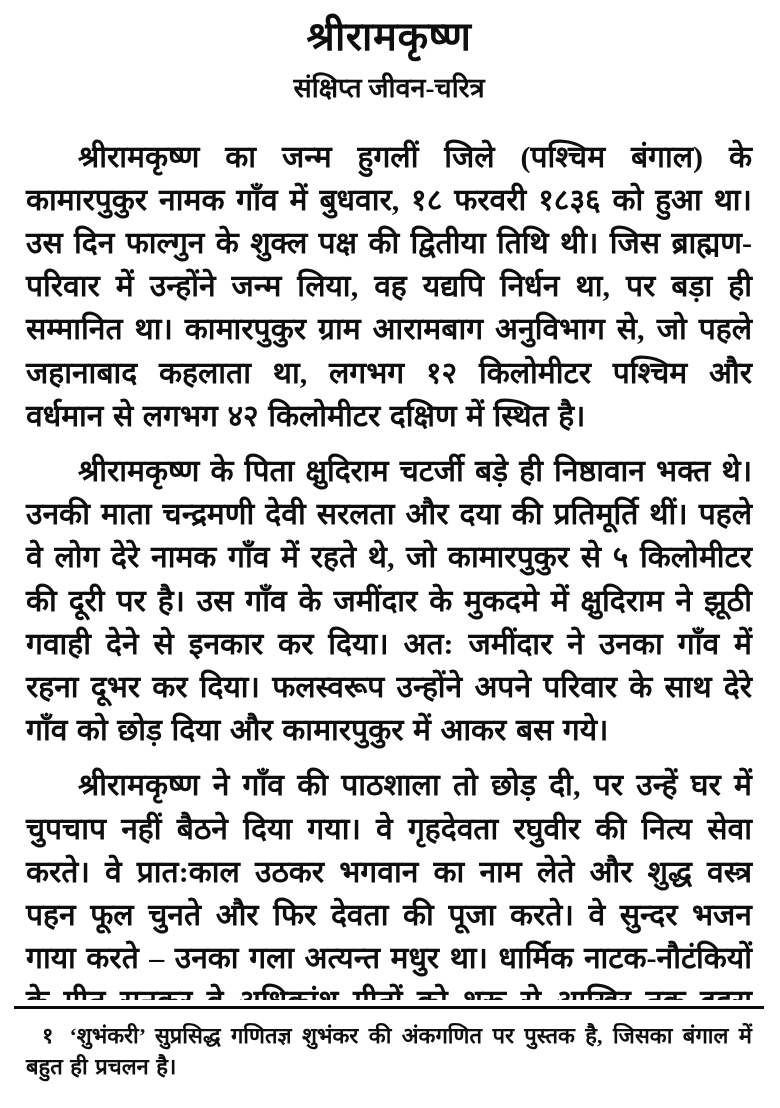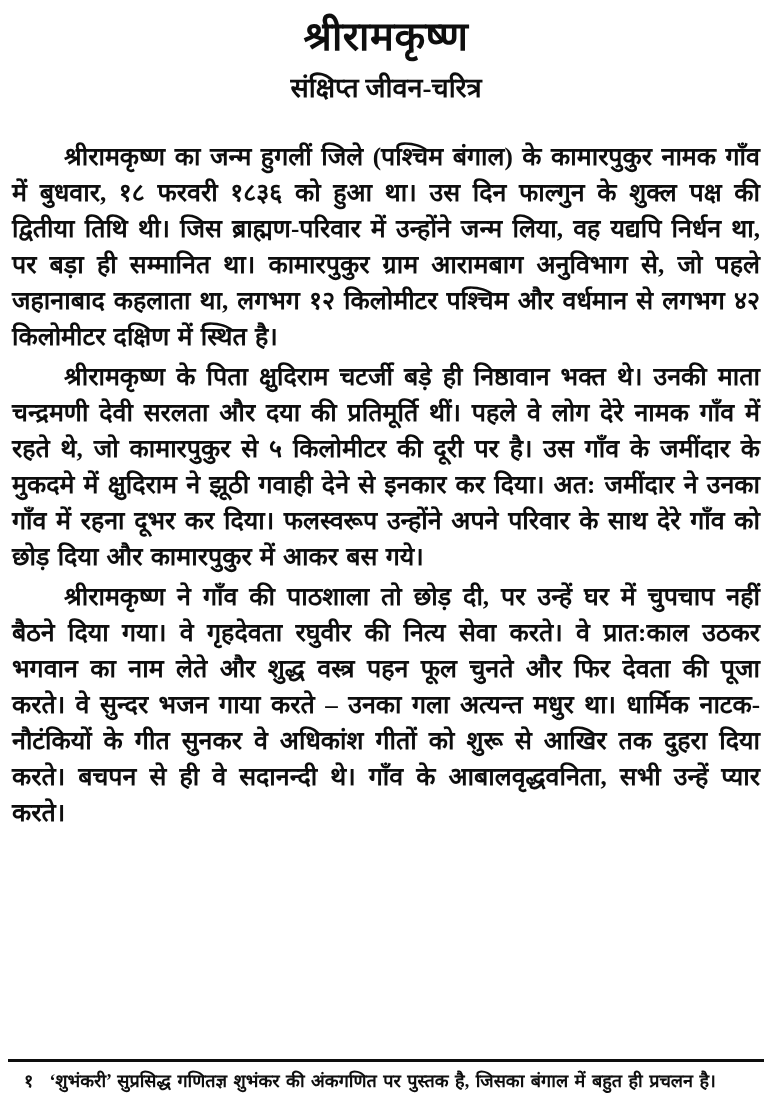--- a/index.html
+++ b/index.html
@@ -8,69 +8,69 @@
     background: #ffffff;
   }
   .page {
     width: 780px;
     height: 1108px;
     box-sizing: border-box;
     background: #ffffff;
     color: #0e0e0e;
     font-family: "Liberation Serif", "DejaVu Serif", serif;
     font-weight: bold;
-    padding: 10px 16px 14px 8px;
+    padding: 10px 16px 14px 14px;
     display: flex;
     flex-direction: column;
     overflow: hidden;
   }
   .title {
     text-align: center;
     font-size: 40px;
     line-height: 1.15;
     margin: 4px 0 14px 0;
     letter-spacing: 0.5px;
   }
   .subtitle {
     text-align: center;
     font-size: 27px;
     line-height: 1.1;
-    margin: 0 0 31px 0;
+    margin: 0 0 19px 0;
   }
   .body-text {
     flex: 1 1 auto;
     overflow: hidden;
   }
   .body-text p {
-    font-size: 25px;
+    font-size: 30px;
     line-height: 1.44;
     text-align: justify;
     text-indent: 52px;
-    margin: 4px;
+    margin: 12px;
     word-spacing: 2px;
   }
   .body-text sup {
     font-size: 0.55em;
     line-height: 0;
     vertical-align: super;
   }
   .footnote-block {
     margin-top: auto;
   }
   .footnote-rule {
     border: none;
     border-top: 3px solid #0e0e0e;
     margin: 6px 0 7px 0;
   }
   .footnote {
-    font-size: 18px;
+    font-size: 22px;
     line-height: 1.38;
     text-align: justify;
     text-indent: 16px;
-    margin: 0;
+    margin: 12px;
     word-spacing: 2px;
   }
   .footnote .marker {
     margin-right: 16px;
   }
 </style>
 </head>
 <body>
 
 <div class="page">

